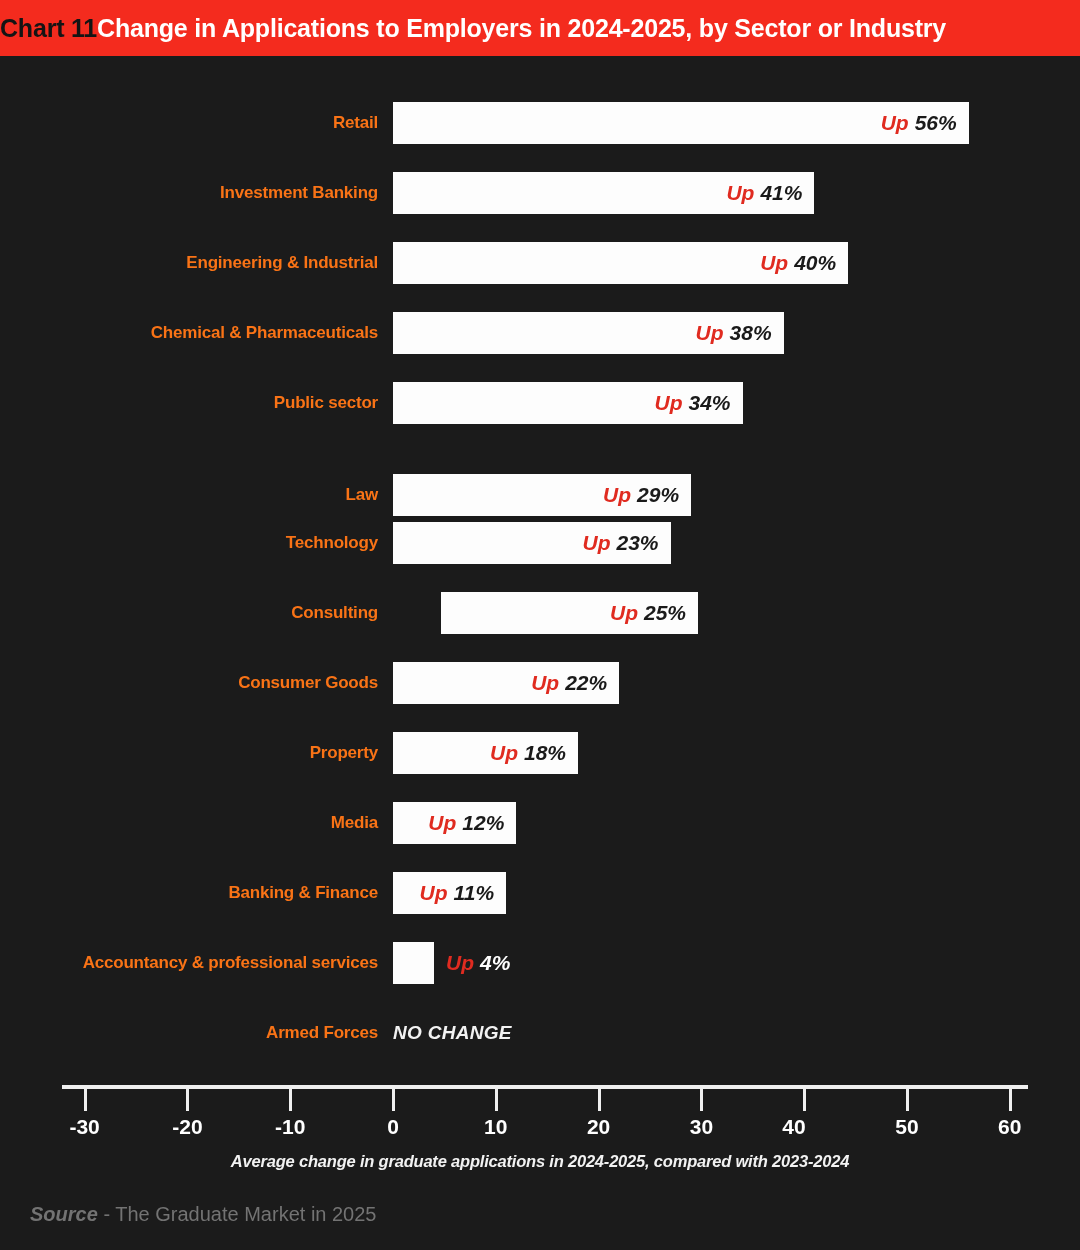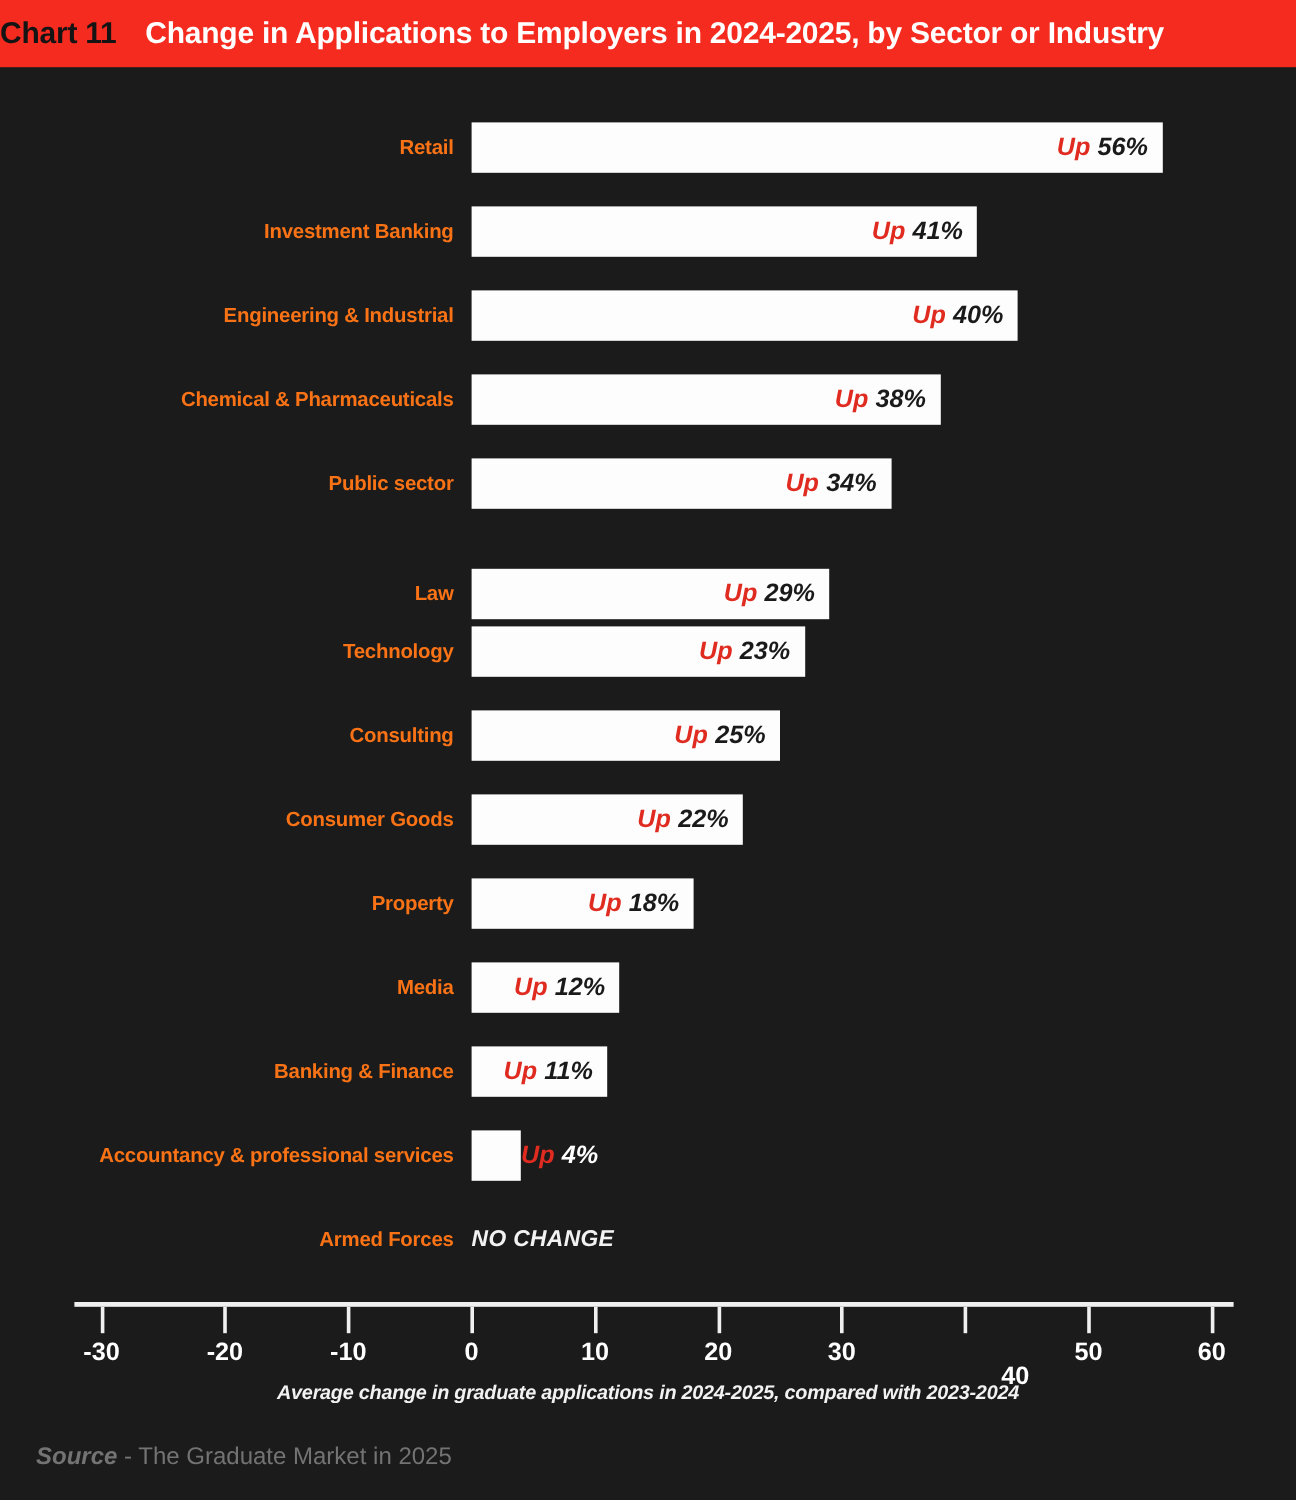--- a/index.html
+++ b/index.html
@@ -34,21 +34,21 @@
   .chart-no {
     color: #141414;
     font-size: 25px;
     font-weight: bold;
     letter-spacing: -0.2px;
   }
   .chart-title {
     color: #ffffff;
     font-size: 25px;
     font-weight: bold;
-    margin-left: 24px;
+    margin-left: 0;
     letter-spacing: -0.2px;
   }
 
   
   .plot {
     position: absolute;
     left: 0; top: 56px;
     width: 1080px;
     height: 1030px;
   }
@@ -92,20 +92,21 @@
     white-space: nowrap;
     font-size: 21px;
     font-weight: bold;
     font-style: italic;
   }
   .bar-value.inside {
     right: 12px;
   }
   .bar-value.outside {
     left: 100%;
+    margin-left: 12px;
   }
   .val-up {
     color: #e02b20;
   }
   .val-pct {
     color: #1a1a1a;
     margin-left: 6px;
   }
   .bar-value.outside .val-pct {
     color: #ffffff;
@@ -238,21 +239,21 @@
       </div>
       <div class="row" style="top: 466px;">
         <div class="cat-label">Technology</div>
         <div class="bar-wrap" style="width: 277.56px;">
           <div class="bar" style="width: 100%;"></div>
           <div class="bar-value inside"><span class="val-up">Up</span><span class="val-pct">23%</span></div>
         </div>
       </div>
       <div class="row" style="top: 536px;">
         <div class="cat-label">Consulting</div>
-        <div class="bar-wrap" style="width: 257px;">
+        <div class="bar-wrap" style="width: 257px; margin-left: 48px;">
           <div class="bar" style="width: 100%;"></div>
           <div class="bar-value inside"><span class="val-up">Up</span><span class="val-pct">25%</span></div>
         </div>
       </div>
       <div class="row" style="top: 606px;">
         <div class="cat-label">Consumer Goods</div>
         <div class="bar-wrap" style="width: 226.16px;">
           <div class="bar" style="width: 100%;"></div>
           <div class="bar-value inside"><span class="val-up">Up</span><span class="val-pct">22%</span></div>
         </div>
@@ -302,21 +303,21 @@
       <div class="tick-label" style="left: 290.2px;">-10</div>
       <div class="tick" style="left: 392px;"></div>
       <div class="tick-label" style="left: 393px;">0</div>
       <div class="tick" style="left: 494.8px;"></div>
       <div class="tick-label" style="left: 495.8px;">10</div>
       <div class="tick" style="left: 597.6px;"></div>
       <div class="tick-label" style="left: 598.6px;">20</div>
       <div class="tick" style="left: 700.4px;"></div>
       <div class="tick-label" style="left: 701.4px;">30</div>
       <div class="tick" style="left: 803.2px;"></div>
-      <div class="tick-label" style="left: 846px; margin-top: 20px;">40</div>
+      <div class="tick-label" style="left: 794px;">40</div>
       <div class="tick" style="left: 906px;"></div>
       <div class="tick-label" style="left: 907px;">50</div>
       <div class="tick" style="left: 1008.8px;"></div>
       <div class="tick-label" style="left: 1009.8px;">60</div>
     </div>
 
   <div class="source">
     <span class="src-word">Source</span>
     <span>- The Graduate Market in 2025</span>
   </div>

